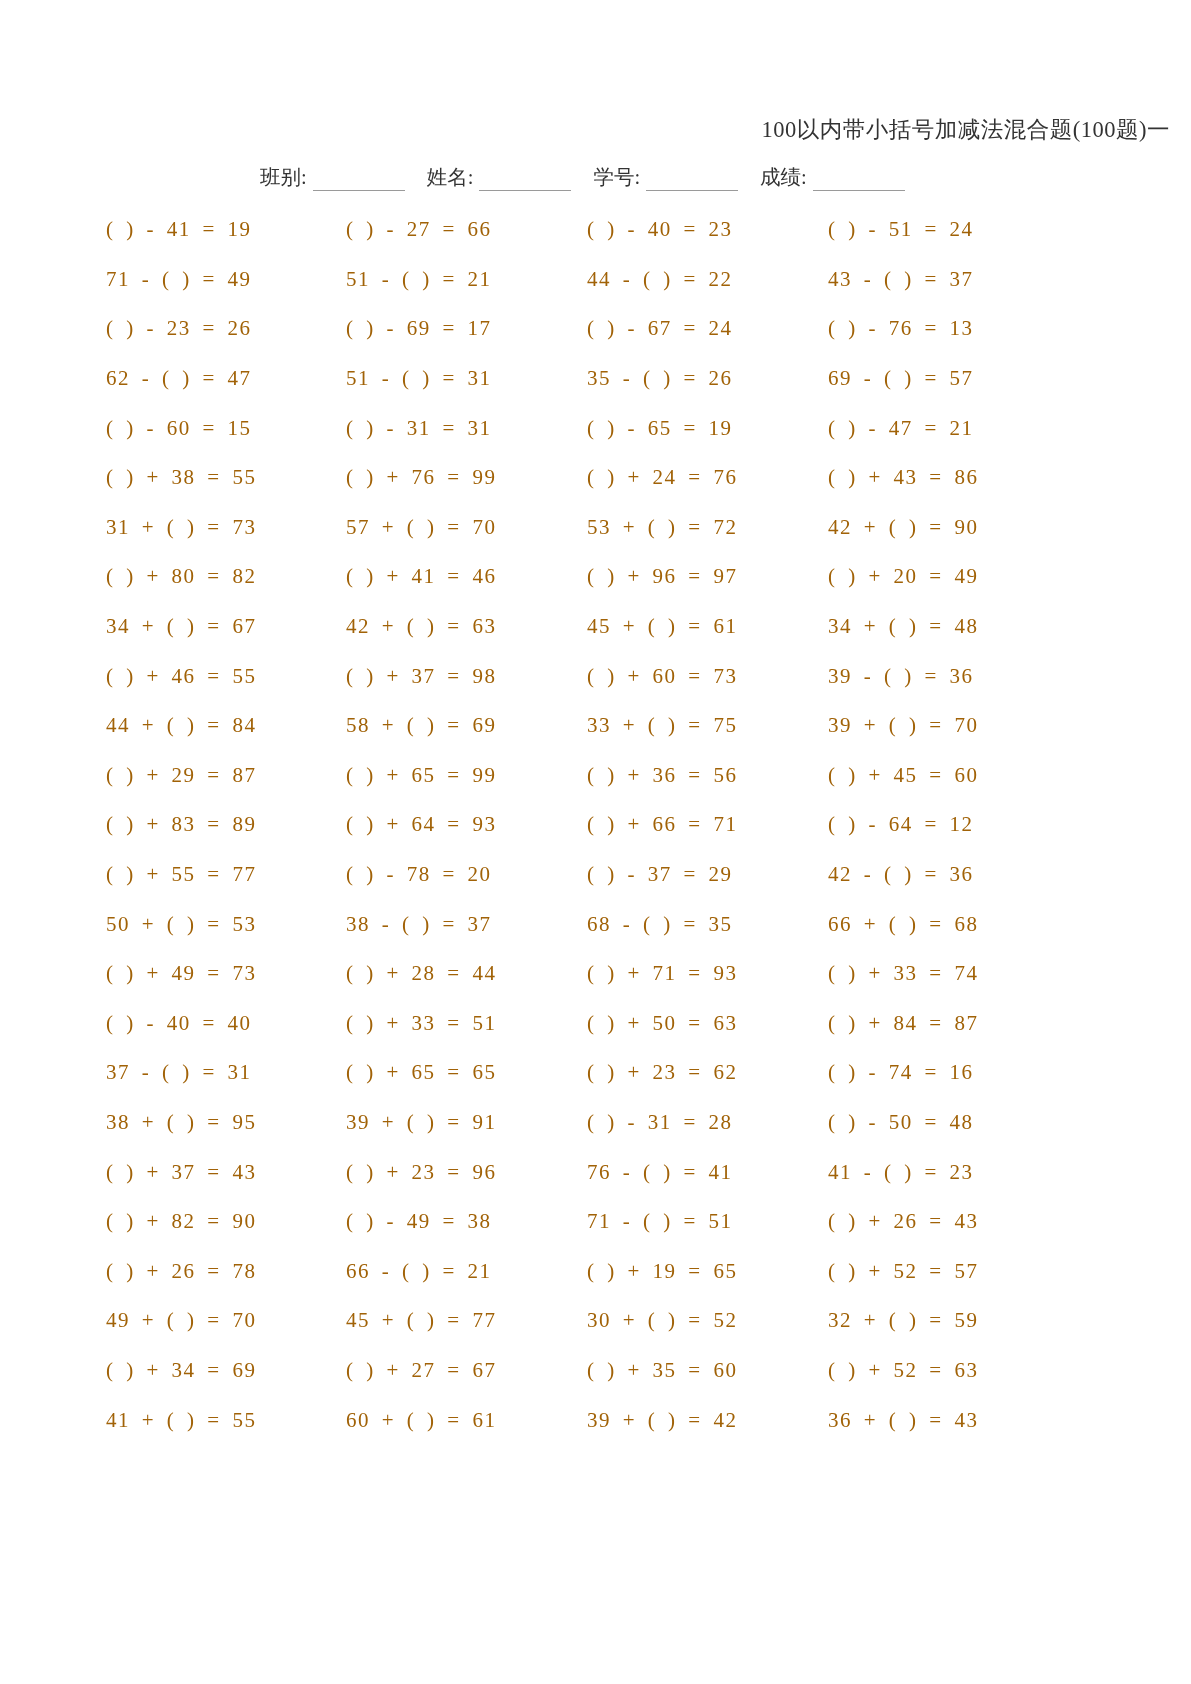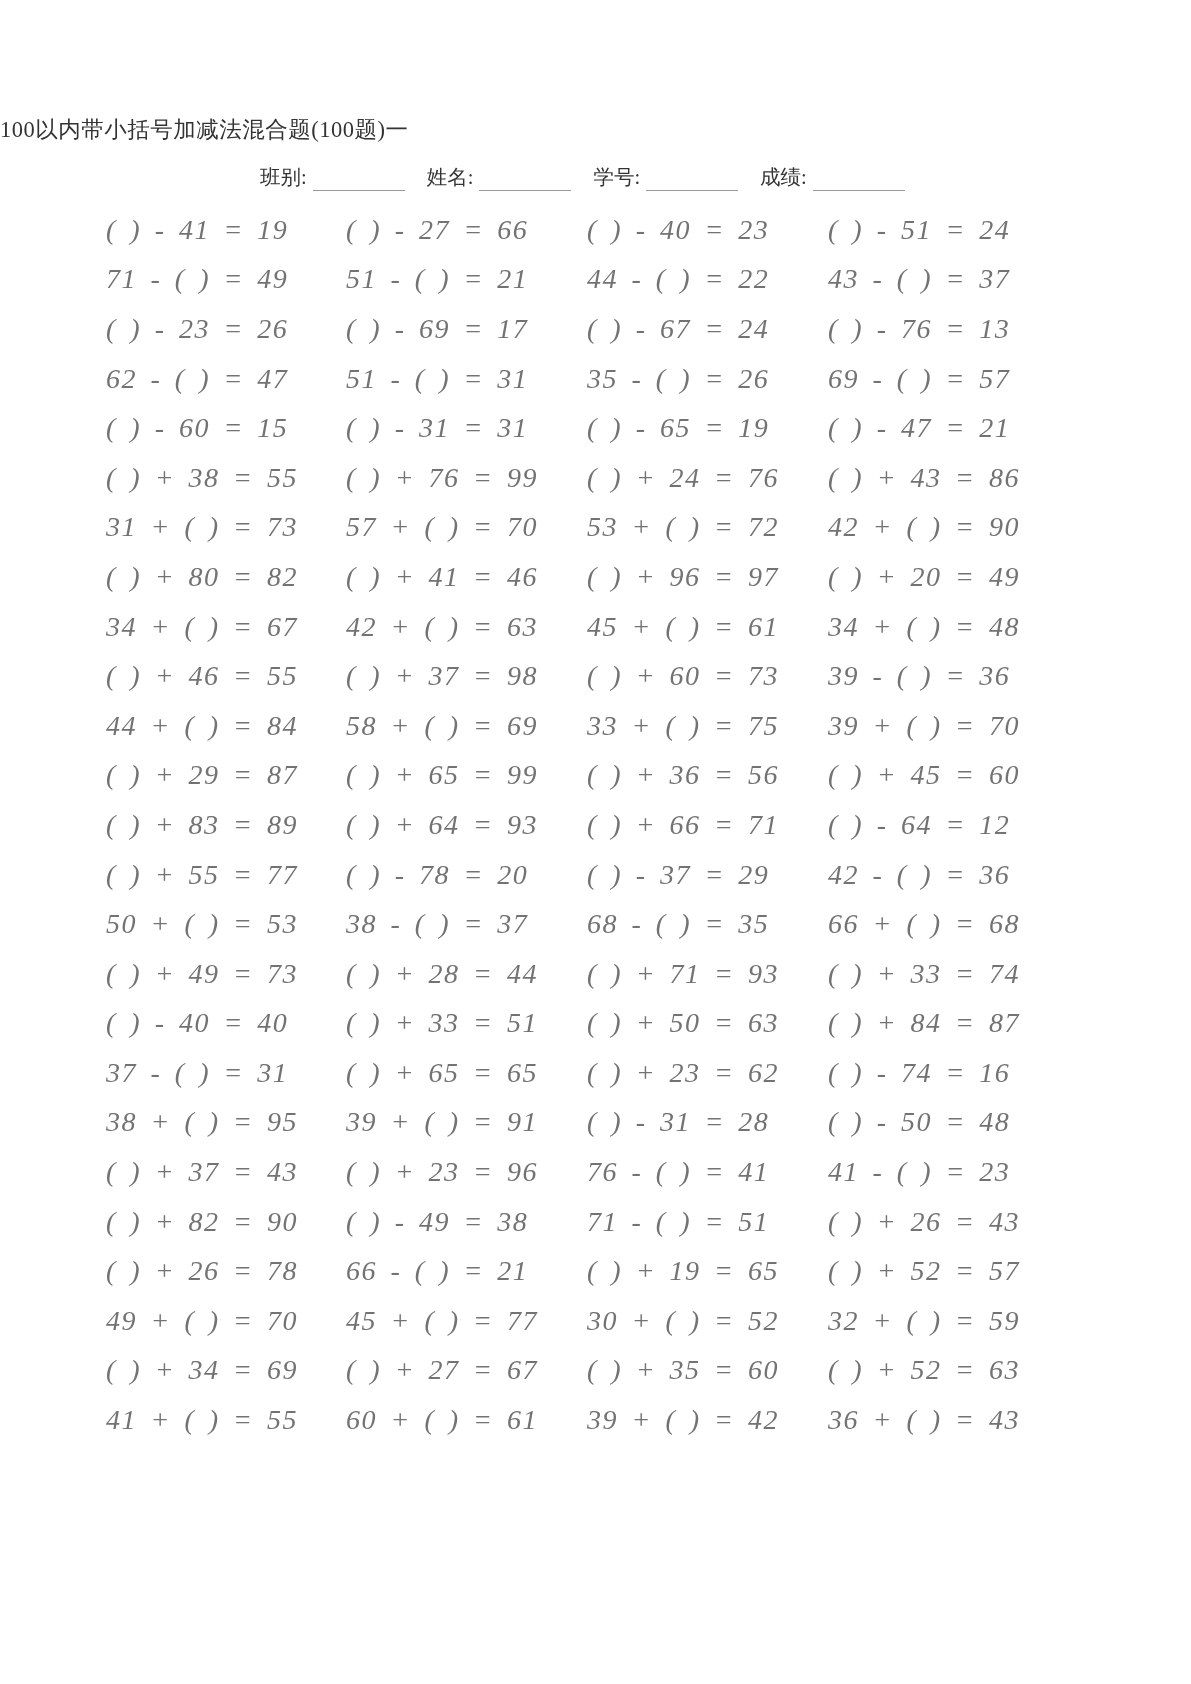--- a/index.html
+++ b/index.html
@@ -15,21 +15,21 @@
     font-family: "Liberation Serif", "DejaVu Serif", serif;
     color: #3a3a3a;
     overflow: hidden;
   }
   .title {
     position: absolute;
     top: 114px;
     left: 0;
     width: 1170px;
     margin: 0;
-    text-align: left;
+    text-align: right;
     font-size: 22.5px;
     font-weight: 400;
     letter-spacing: 0.5px;
     color: #333333;
   }
   .header-line {
     position: absolute;
     top: 163px;
     left: 228px;
     display: flex;
@@ -52,26 +52,25 @@
   }
   .grid {
     position: absolute;
     left: 106px;
     top: 205px;
     width: 980px;
     display: grid;
     grid-template-columns: 240px 241px 241px 258px;
     grid-auto-rows: 49.6px;
     align-items: center;
-    font-size: 28px;
+    font-size: 21px;
     letter-spacing: 1.5px;
     word-spacing: 5px;
     white-space: pre;
-    color: #737373;
-    font-style: italic;
+    color: #a16207;
   }
   .cell {
     line-height: 1;
   }
 </style>
 </head>
 <body>
 
 <div class="page">
 

